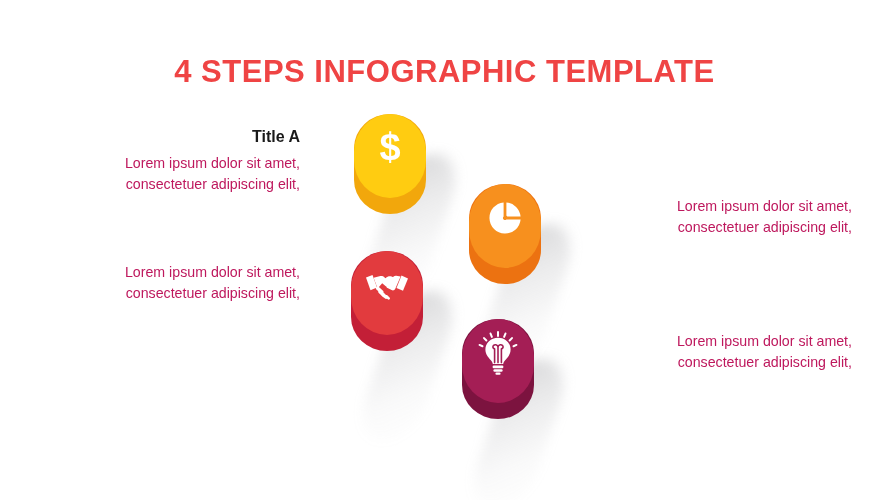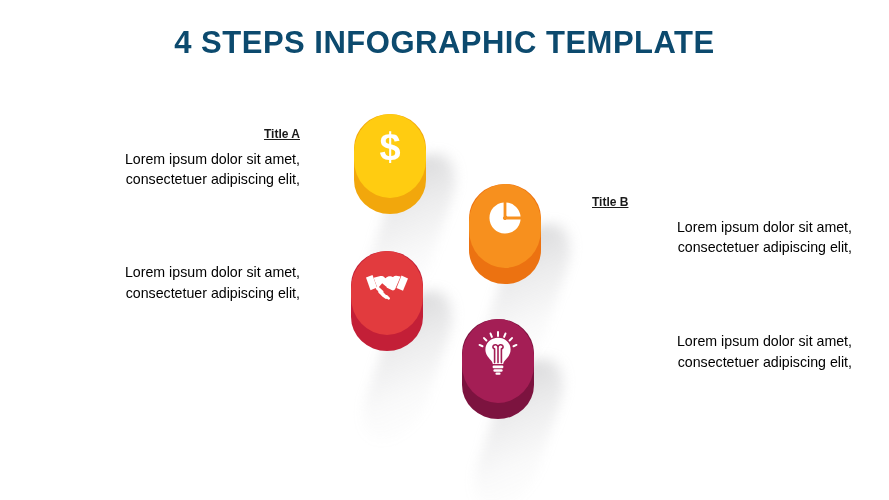--- a/index.html
+++ b/index.html
@@ -37,31 +37,30 @@
     font-family: "Liberation Sans", sans-serif;
     white-space: nowrap;
   }
 
   
   .text-block {
     position: absolute;
     width: 260px;
   }
   .text-block .step-title {
-    font-size: 12px;
+    font-size: 16px;
     font-weight: bold;
     color: #1a1a1a;
     line-height: 1.15;
     margin-bottom: 7px;
     font-family: "Liberation Sans", sans-serif;
-    text-decoration: underline;
   }
   .text-block .step-desc {
     font-size: 14.2px;
-    color: #000000;
+    color: #be185d;
     line-height: 1.45;
     font-family: "Liberation Sans", sans-serif;
     text-align: right;
   }
   .text-left  { text-align: right; }
   .text-right { text-align: left; }
 
   #text-a { left: 40px;  top: 128px; }
   #text-c { left: 40px;  top: 262px; }
   #text-b { left: 592px; top: 196px; }
@@ -123,21 +122,21 @@
   #cyl-a { left: 354px; top: 114px; }
   #cyl-b { left: 469px; top: 184px; }
   #cyl-c { left: 351px; top: 251px; }
   #cyl-d { left: 462px; top: 319px; }
 </style>
 </head>
 <body>
 
 <div id="canvas" style="background: rgb(255, 255, 255);">
 
-  <div class="page-title" style="color: #0c4a6e;">4 STEPS INFOGRAPHIC TEMPLATE</div>
+  <div class="page-title" style="color: #ef4444; margin-top: 29px;">4 STEPS INFOGRAPHIC TEMPLATE</div>
 
   <div class="cyl-wrap" id="cyl-a">
     <div class="cyl-shadow"></div>
     <div class="cyl-body" id="cyl-a-body" style="background: rgb(242, 167, 12);"></div>
     <div class="cyl-top" id="cyl-a-top" style="background: rgb(255, 204, 17);"></div>
     <div class="cyl-icon">
       <svg width="34" height="40" viewBox="0 0 34 40">
         <text x="17" y="32" text-anchor="middle" font-family="Liberation Sans, sans-serif" font-size="38" font-weight="bold" fill="#FFFFFF">$</text>
       </svg>
     </div>
@@ -242,21 +241,20 @@
       </svg>
     </div>
   </div>
 
   <div class="text-block text-left" id="text-a">
     <div class="step-title">Title A</div>
     <div class="step-desc">Lorem ipsum dolor sit amet, consectetuer adipiscing elit,</div>
   </div>
 
   <div class="text-block text-right" id="text-b">
-    <div class="step-title">Title B</div>
     <div class="step-desc">Lorem ipsum dolor sit amet, consectetuer adipiscing elit,</div>
   </div>
 
   <div class="text-block text-left" id="text-c">
     <div class="step-desc">Lorem ipsum dolor sit amet, consectetuer adipiscing elit,</div>
   </div>
 
   <div class="text-block text-right" id="text-d">
     <div class="step-desc">Lorem ipsum dolor sit amet, consectetuer adipiscing elit,</div>
   </div>

